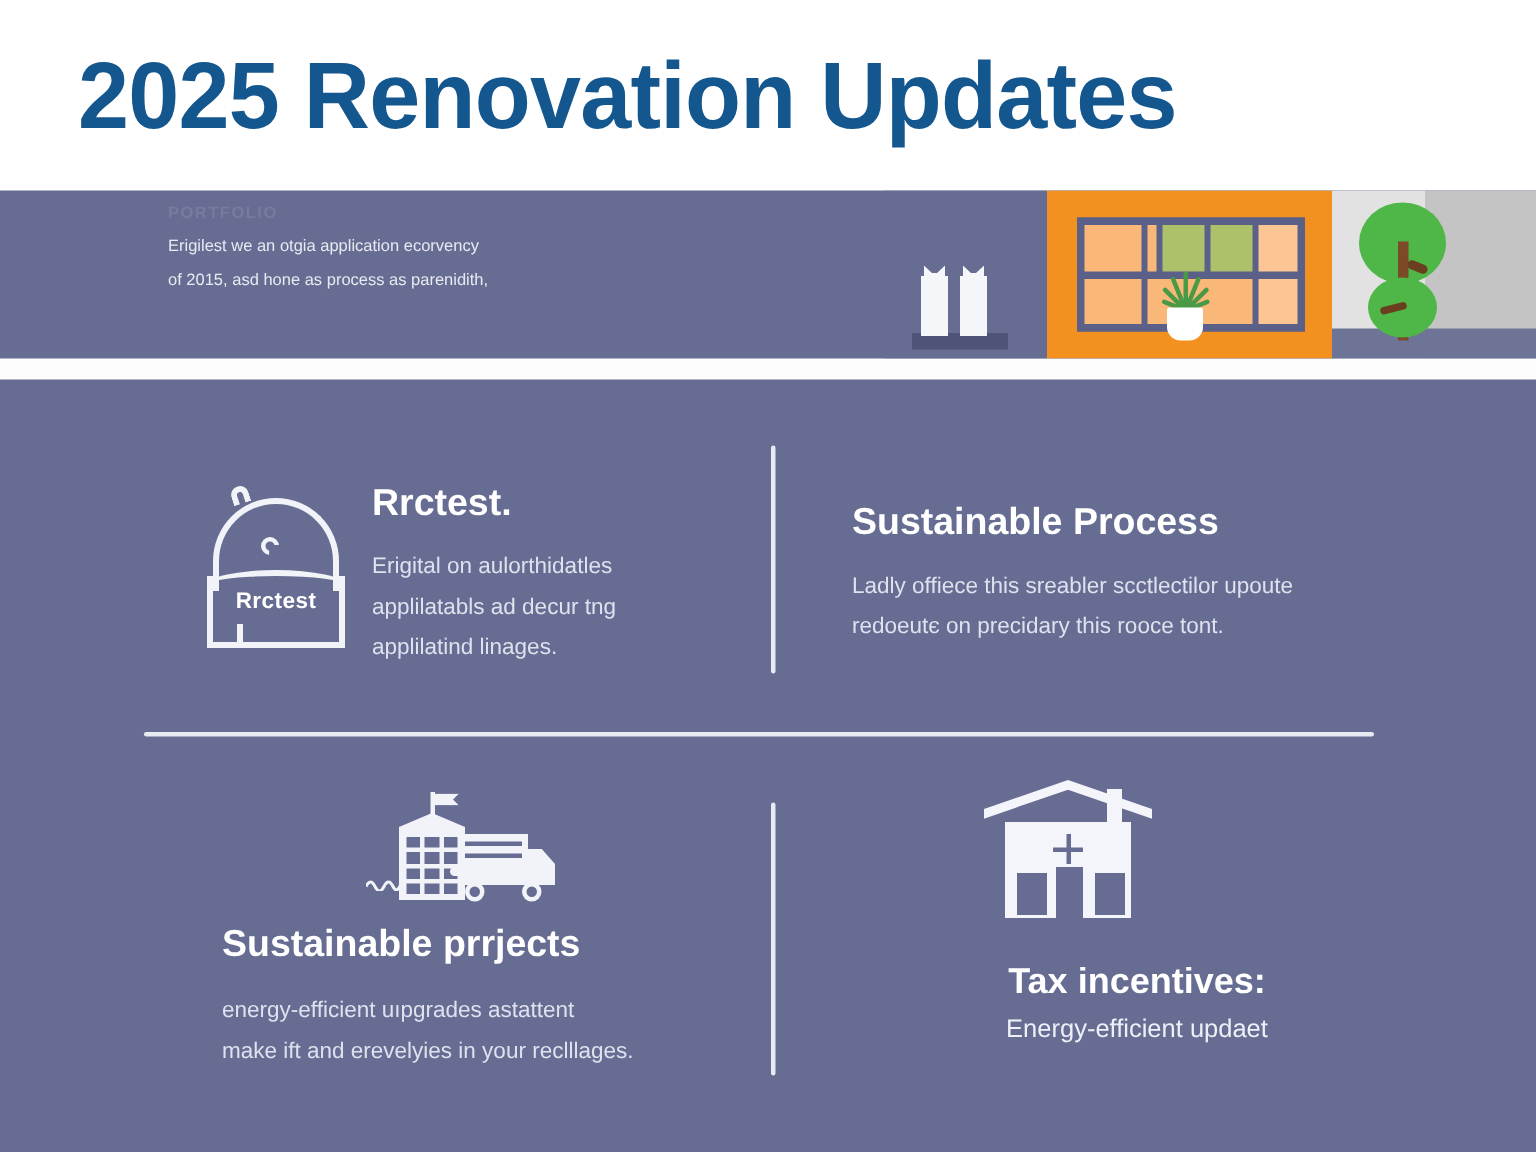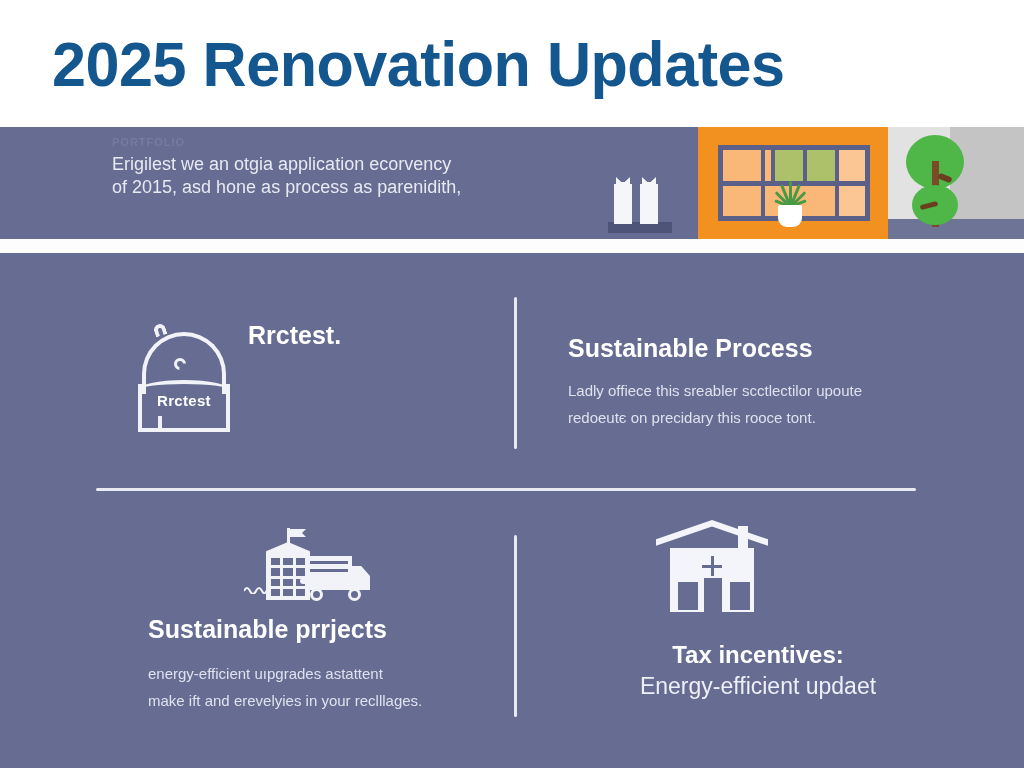--- a/index.html
+++ b/index.html
@@ -50,21 +50,21 @@
   }
   .banner-eyebrow {
     font-size: 11px;
     font-weight: 700;
     letter-spacing: 1px;
     color: #767ca0;
     margin-bottom: 4px;
     line-height: 14px;
   }
   .banner-body {
-    font-size: 18px;
+    font-size: 11px;
     line-height: 23px;
     color: #e8eaf2;
     font-weight: 400;
     filter: blur(0.35px);
   }
 
   
   .illus {
     position: absolute;
     left: 590px; top: 0;
@@ -221,21 +221,21 @@
   .bt-bumper { position:absolute; left:56px; top:50px; width:14px; height:6px; background:#f2f3f8; border-radius:3px; }
 
   
   .card-tax { left: 568px; top: 520px; width: 380px; text-align: center; }
   .card-tax .icon-wrap { margin-left: 88px; margin-bottom: 28px; }
   .tax-head {
     font-size: 24px; font-weight: 700; color:#ffffff; line-height:30px;
     white-space: nowrap;
   }
   .tax-sub {
-    font-size: 23px; font-weight: 400; color:#eef0f7; line-height:32px;
+    font-size: 17px; font-weight: 400; color:#eef0f7; line-height:32px;
     white-space: nowrap;
   }
 
   
   .icon-house { position: relative; width: 112px; height: 92px; }
   .hs-roof {
     position:absolute; left:0; top:0; width:112px; height:46px;
     background:#f4f5fa;
     clip-path: polygon(50% 0, 100% 42%, 100% 56%, 50% 14%, 0 56%, 0 42%);
   }
@@ -337,20 +337,25 @@
         <div class="doc-knob"></div>
         <div class="doc-dome"></div>
         <div class="doc-dot"></div>
         <div class="doc-sheet-top"></div>
         <div class="doc-sheet"></div>
         <div class="doc-fold"></div>
         <div class="doc-label">Rrctest</div>
       </div>
       <div>
         <div class="card-heading">Rrctest.</div>
+        <div class="card-body">
+          <div>Erigital on aulorthidatles</div>
+          <div>applilatabls ad decur tng</div>
+          <div>applilatind linages.</div>
+        </div>
       </div>
     </div>
   </div>
 
   <div class="card card-process">
     <div class="card-heading">Sustainable Process</div>
     <div class="card-body">
       <div>Ladly offiece this sreabler scctlectilor upoute</div>
       <div>redoeutє on precidary this rooce tont.</div>
     </div>

